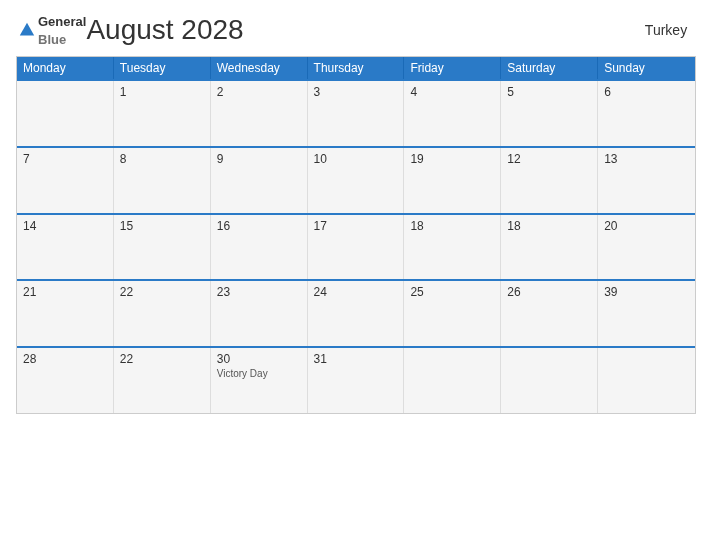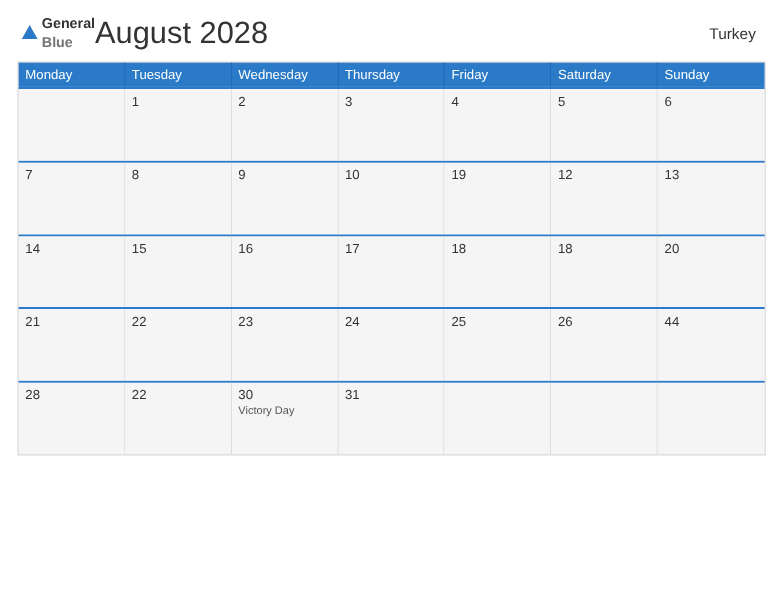--- a/index.html
+++ b/index.html
@@ -228,21 +228,21 @@
         <div class="day-cell">
             <span class="day-num">24</span>
           </div>
         <div class="day-cell">
             <span class="day-num">25</span>
           </div>
         <div class="day-cell">
             <span class="day-num">26</span>
           </div>
         <div class="day-cell">
-            <span class="day-num">44</span>
+            <span class="day-num">39</span>
           </div>
       </div>
 
       <div class="week-row">
         <div class="day-cell">
             <span class="day-num">28</span>
           </div>
         <div class="day-cell">
             <span class="day-num">22</span>
           </div>

